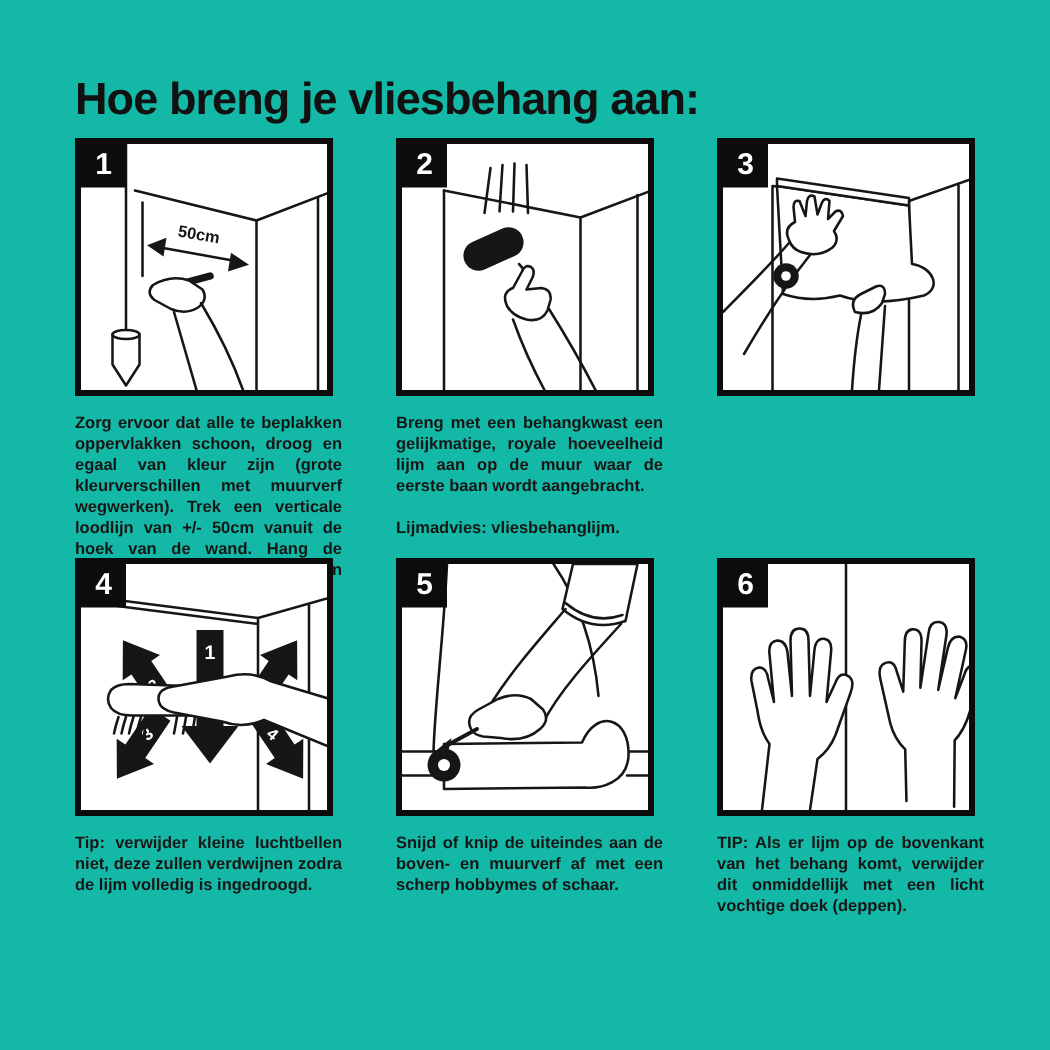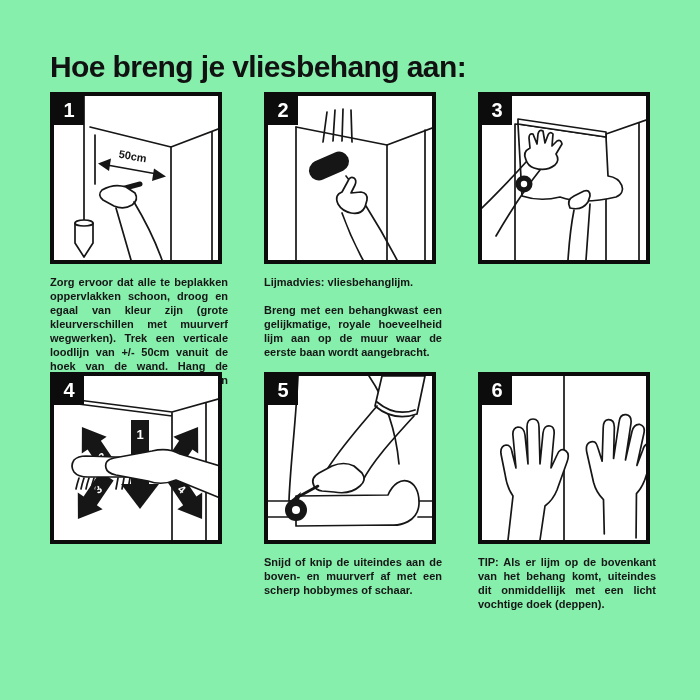--- a/index.html
+++ b/index.html
@@ -1,17 +1,17 @@
 <!DOCTYPE html>
 <html><head>
 <meta charset="utf-8">
 <style>
   html,body{margin:0;padding:0;background:#fff;}
   body{width:700px;height:700px;overflow:hidden;font-family:"Liberation Sans",sans-serif;color:#141414;}
-  .page{position:relative;width:700px;height:700px;background:#86efac;}
+  .page{position:relative;width:700px;height:700px;background:#14b8a6;}
   .title{position:absolute;left:50px;top:30px;font-size:30px;font-weight:bold;letter-spacing:-0.6px;color:#111;}
   .steps{position:absolute;left:50px;top:92px;display:grid;grid-template-columns:repeat(3,172px);column-gap:42px;}
   .step{width:172px;height:280px;}
   .panel{position:relative;width:164px;height:164px;border:4px solid #0c0c0c;background:#fff;}
   .badge{position:absolute;top:0;left:0;width:30px;height:29px;background:#0c0c0c;color:#fff;
          display:flex;align-items:center;justify-content:center;font-size:20px;font-weight:bold;}
   .art{position:absolute;top:0;left:0;width:164px;height:164px;display:block;}
   .caption{margin-top:11px;width:178px;font-size:11px;line-height:14px;font-weight:bold;
            text-align:justify;color:#161616;}
   .caption p{margin:0 0 14px 0;}
@@ -85,22 +85,22 @@
             <path class="ln" d="M78,80 Q86,88 81,99 L77,104"></path>
           </g>
           <g>
             <path class="wfill" d="M70,108 Q66,99 74,96 L80,85 Q82,80 86,82 Q89,84 87,89 L83,97 L93,96 Q100,97 99,104 L97,111 Q93,119 83,117 Q74,115 70,108 Z"></path>
             <path class="ln" d="M74,117 Q83,142 95,164 M98,110 Q115,137 129,164"></path>
           </g>
         </svg>
         <div class="badge">2</div>
       </div>
       <div class="caption">
+        <p>Breng met een behangkwast een gelijkmatige, royale hoeveelheid lijm aan op de muur waar de eerste baan wordt aangebracht.</p>
         <p>Lijmadvies: vliesbehanglijm.</p>
-        <p>Breng met een behangkwast een gelijkmatige, royale hoeveelheid lijm aan op de muur waar de eerste baan wordt aangebracht.</p>
       </div>
     </div>
 
     <div class="step">
       <div class="panel">
         <svg class="art" viewBox="0 0 164 164">
           <g class="ln">
             <path d="M33,28 L124,38 L164,24 M33,28 L33,164 M124,38 L124,164 M157,27 L157,164"></path>
           </g>
           <g>
@@ -153,20 +153,21 @@
           </g>
           <g>
             <path class="wfill" d="M20,84 Q16,90 20,96 Q24,101 34,101 L92,101 Q99,99 99,91 Q99,83 90,82 L32,80 Q24,80 20,84 Z"></path>
             <path class="ln" d="M25,102 q-2,6 -3,11 M30,102 q-2,6 -3,11 M35,102 q-2,6 -3,11 M40,102 q-2,6 -3,11 M45,102 q-2,6 -3,11 M64,102 q-1,6 -2,11 M70,102 q-1,6 -2,11 M76,102 q-1,6 -2,11 M82,102 q-1,6 -2,11 M88,102 q-1,6 -2,11 M94,102 q-1,6 -2,11"></path>
           </g>
           <path class="wfill" d="M52,92 Q50,84 60,82 L98,75 Q114,71 126,78 L166,90 L166,122 L122,104 Q108,110 94,105 L62,99 Q53,97 52,92 Z"></path>
         </svg>
         <div class="badge">4</div>
       </div>
       <div class="caption">
+        <p>Tip: verwijder kleine luchtbellen niet, deze zullen verdwijnen zodra de lijm volledig is ingedroogd.</p>
       </div>
     </div>
 
     <div class="step">
       <div class="panel">
         <svg class="art" viewBox="0 0 164 164">
           <path class="ln" d="M0,125 L22,125 M148,125 L164,125 M0,141 L20,141 M150,141 L164,141"></path>
           <line class="ln dash" x1="22" y1="125" x2="146" y2="125"></line>
           <path class="ln" d="M30,0 C28,45 22,92 21,125"></path>
           <path class="ln" d="M101,0 C118,25 128,55 131,88"></path>
@@ -198,18 +199,18 @@
         <svg class="art" viewBox="0 0 164 164">
           <line class="ln" x1="82" y1="0" x2="82" y2="164"></line>
           <path class="wfill" d="M26,164 L31,120 Q25,112 23,98 L19,78 Q18,70 24,69 Q29,69 30,76 L34,92 L31,60 Q30,52 36,51 Q42,51 43,59 L46,88 L45,51 Q45,43 51,43 Q57,43 57,51 L58,88 L61,57 Q62,49 68,50 Q73,51 72,59 L69,92 L75,79 Q78,71 84,75 Q88,78 85,86 L75,114 Q71,124 63,130 L58,164"></path>
           <g transform="translate(188,-4) scale(-1,1) rotate(-7 45 100)">
             <path class="wfill" d="M26,164 L31,120 Q25,112 23,98 L19,78 Q18,70 24,69 Q29,69 30,76 L34,92 L31,60 Q30,52 36,51 Q42,51 43,59 L46,88 L45,51 Q45,43 51,43 Q57,43 57,51 L58,88 L61,57 Q62,49 68,50 Q73,51 72,59 L69,92 L75,79 Q78,71 84,75 Q88,78 85,86 L75,114 Q71,124 63,130 L58,164"></path>
           </g>
         </svg>
         <div class="badge">6</div>
       </div>
       <div class="caption">
-        <p>TIP: Als er lijm op de bovenkant van het behang komt, uiteindes dit onmiddellijk met een licht vochtige doek (deppen).</p>
+        <p>TIP: Als er lijm op de bovenkant van het behang komt, verwijder dit onmiddellijk met een licht vochtige doek (deppen).</p>
       </div>
     </div>
 
   </div>
 </div>
 
 </body></html>

